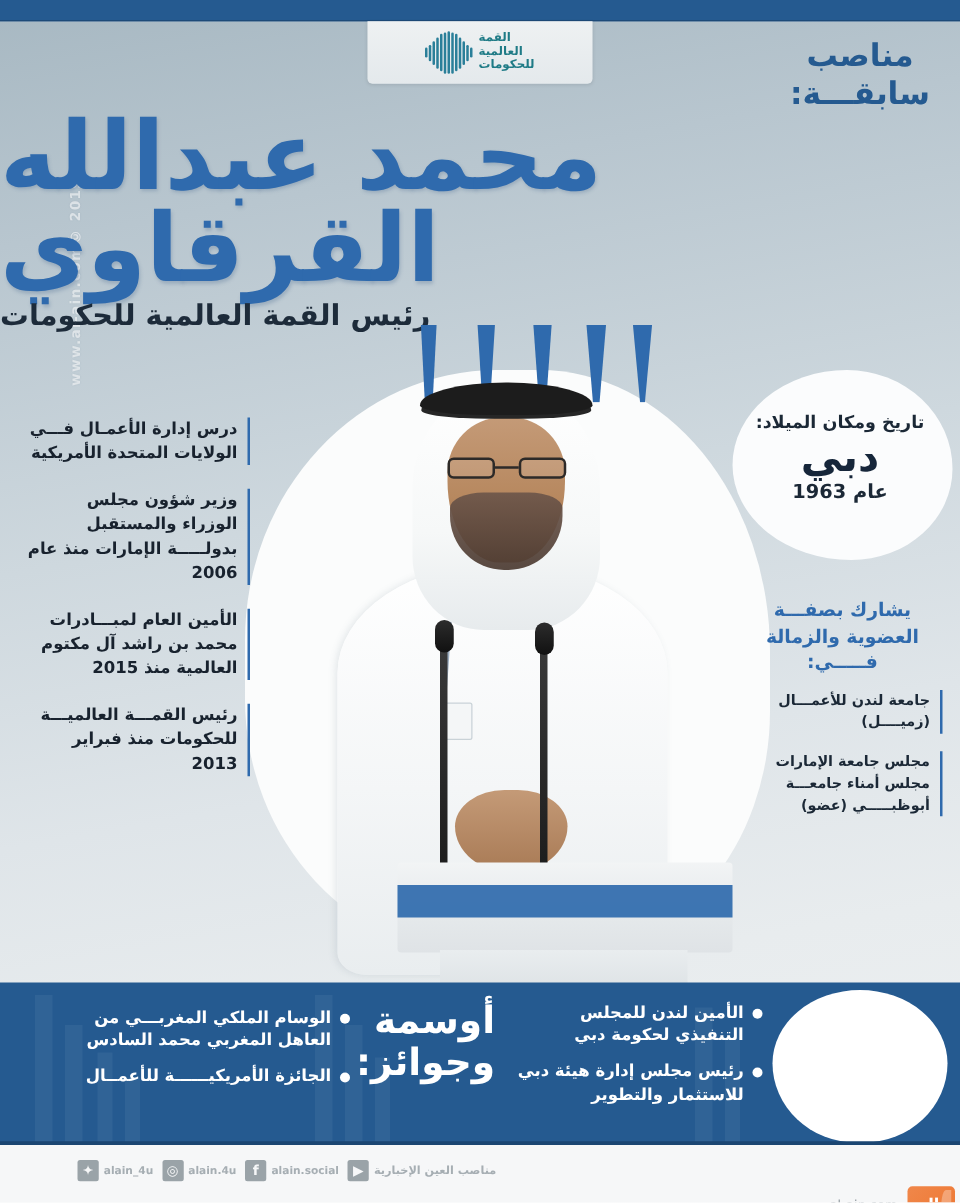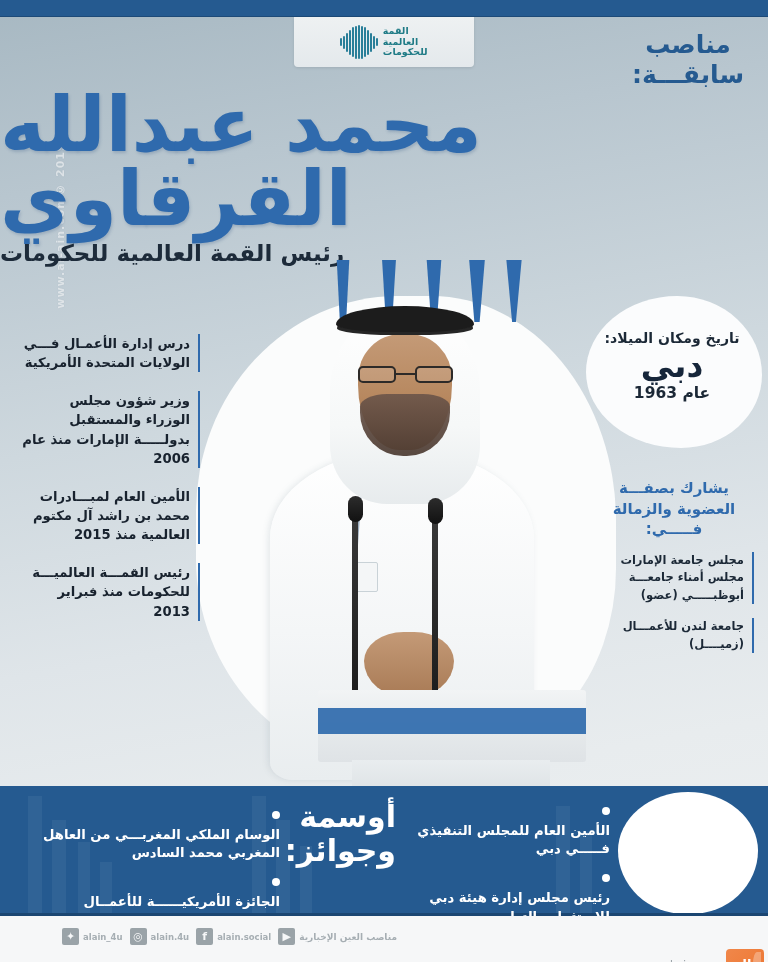--- a/index.html
+++ b/index.html
@@ -231,21 +231,21 @@
 
   .band-col { position: absolute; direction: rtl; }
   .col-positions { right: 158px; top: 802px; width: 200px; }
   .col-awards-title {
     position: absolute; right: 372px; top: 800px; width: 108px;
     color: #ffffff; font-size: 30px; font-weight: 700; line-height: 1.14;
     text-align: right; direction: rtl;
   }
   .col-awards { right: 488px; top: 806px; width: 250px; }
 
-  .bullet-row { display: flex; flex-direction: column; align-items: flex-start; gap: 7px; margin-bottom: 11px; }
+  .bullet-row { display: flex; flex-direction: row; align-items: flex-start; gap: 7px; margin-bottom: 11px; }
   .bullet-dot {
     flex: 0 0 auto; width: 8px; height: 8px; border-radius: 50%;
     background: #ffffff; margin-top: 5px;
   }
   .bullet-row p {
     color: #ffffff; font-size: 13.2px; font-weight: 700; line-height: 1.38;
     text-align: right; letter-spacing: -.2px;
   }
 
   
@@ -379,24 +379,24 @@
   <div class="birth-blob"></div>
   <div class="birth-text">
     <div class="birth-label">تاريخ ومكان الميلاد:</div>
     <div class="birth-city">دبي</div>
     <div class="birth-year">عام 1963</div>
   </div>
 
   <div class="member-head">يشارك بصفـــة العضوية والزمالة فـــــي:</div>
   <div class="member-list" id="memberList">
       <div class="member-item">
+        <p>جامعة لندن للأعمـــال (زميــــل)</p>
+      </div>
+      <div class="member-item">
         <p>مجلس جامعة الإمارات مجلس أمناء جامعـــة أبوظبـــــي (عضو)</p>
-      </div>
-      <div class="member-item">
-        <p>جامعة لندن للأعمـــال (زميــــل)</p>
       </div>
     </div>
 
   <div class="band">
     <div id="bandGhosts">
         <div class="ghost" style="left: 28px; width: 14px; height: 120px;"></div>
         <div class="ghost" style="left: 52px; width: 14px; height: 96px;"></div>
         <div class="ghost" style="left: 78px; width: 12px; height: 74px;"></div>
         <div class="ghost" style="left: 100px; width: 12px; height: 54px;"></div>
         <div class="ghost" style="left: 252px; width: 14px; height: 120px;"></div>
@@ -406,21 +406,21 @@
         <div class="ghost" style="left: 580px; width: 12px; height: 84px;"></div>
       </div>
     <div class="band-blob"></div>
     <div class="band-line"></div>
   </div>
   <div class="band-blob-text">مناصب سابقـــة:</div>
 
   <div class="band-col col-positions" id="positionsList">
       <div class="bullet-row">
         <span class="bullet-dot"></span>
-        <p>الأمين العام للمجلس التنفيذي فـــــي دبي</p>
+        <p>الأمين لندن للمجلس التنفيذي لحكومة دبي</p>
       </div>
       <div class="bullet-row">
         <span class="bullet-dot"></span>
         <p>رئيس مجلس إدارة هيئة دبي للاستثمار والتطوير</p>
       </div>
     </div>
   <div class="col-awards-title">أوسمة وجوائز:</div>
   <div class="band-col col-awards" id="awardsList">
       <div class="bullet-row">
         <span class="bullet-dot"></span>

